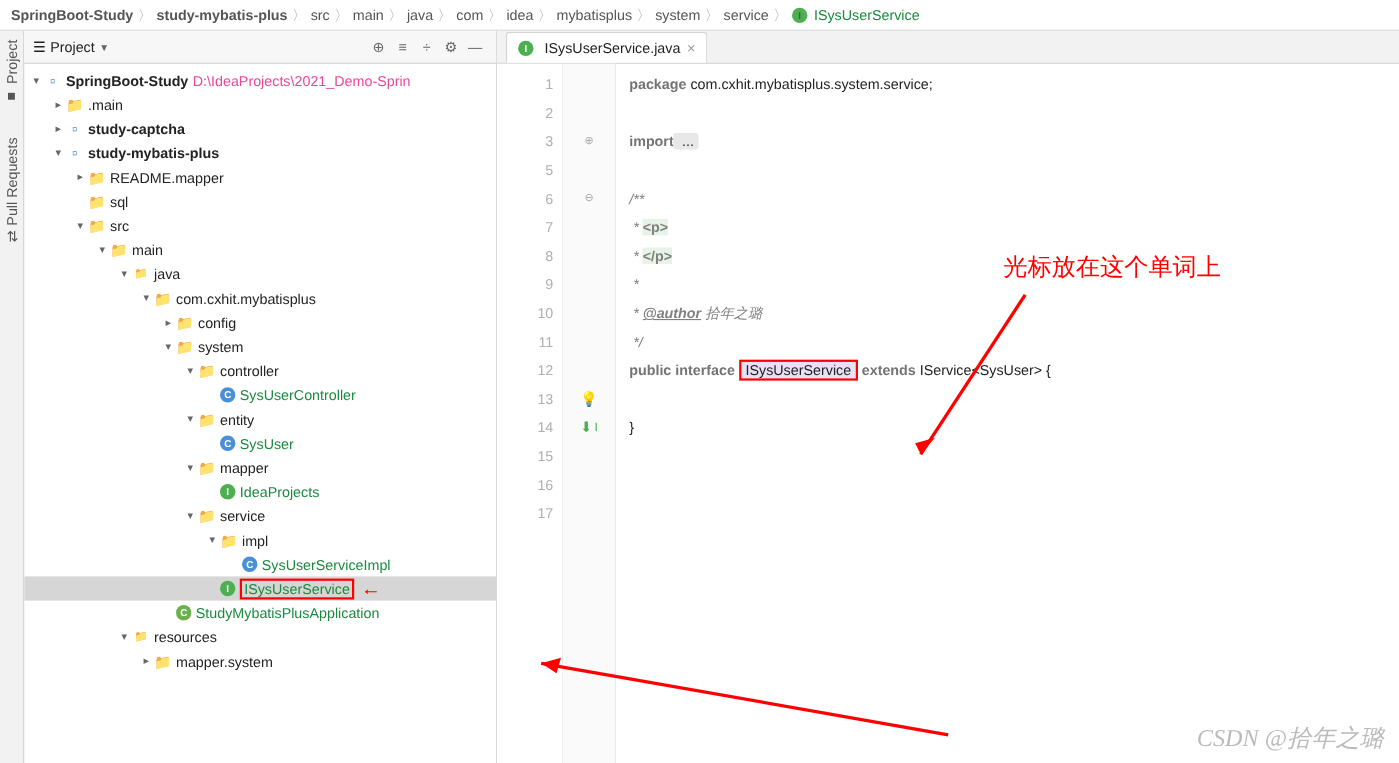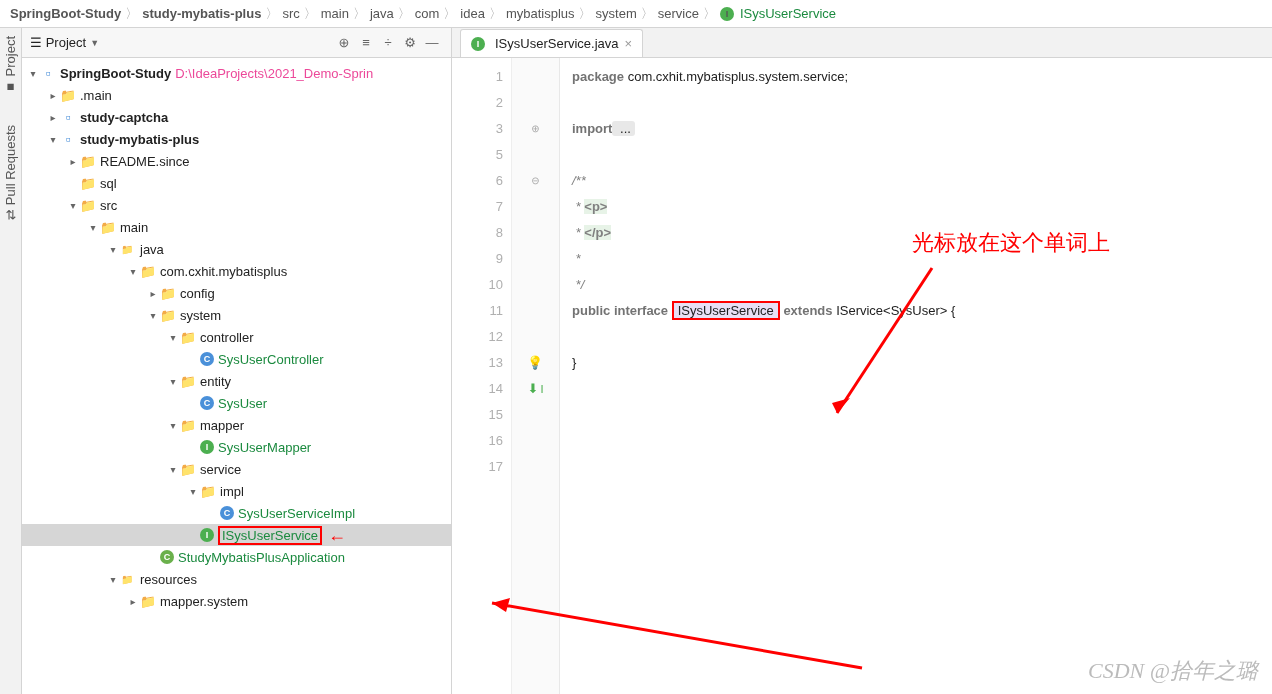--- a/index.html
+++ b/index.html
@@ -126,21 +126,21 @@
           <span class="bold">study-captcha</span>
         </div>
       <div class="tree-row" style="padding-left:26px">
           <span class="tw">▾</span>
           <span class="ic ic-mod"></span>
           <span class="bold">study-mybatis-plus</span>
         </div>
       <div class="tree-row" style="padding-left:46px">
           <span class="tw">▸</span>
           <span class="ic ic-dir"></span>
-          <span>README.since</span>
+          <span>README.mapper</span>
         </div>
       <div class="tree-row" style="padding-left:46px">
           <span class="tw"></span>
           <span class="ic ic-dir"></span>
           <span>sql</span>
         </div>
       <div class="tree-row" style="padding-left:46px">
           <span class="tw">▾</span>
           <span class="ic ic-dir"></span>
           <span>src</span>
@@ -191,21 +191,21 @@
           <span class="green">SysUser</span>
         </div>
       <div class="tree-row" style="padding-left:146px">
           <span class="tw">▾</span>
           <span class="ic ic-pkg"></span>
           <span>mapper</span>
         </div>
       <div class="tree-row" style="padding-left:166px">
           <span class="tw"></span>
           <span class="ic ic-int">I</span>
-          <span class="green">SysUserMapper</span>
+          <span class="green">IdeaProjects</span>
         </div>
       <div class="tree-row" style="padding-left:146px">
           <span class="tw">▾</span>
           <span class="ic ic-pkg"></span>
           <span>service</span>
         </div>
       <div class="tree-row" style="padding-left:166px">
           <span class="tw">▾</span>
           <span class="ic ic-pkg"></span>
           <span>impl</span>
@@ -295,20 +295,21 @@
       </div>
       <div class="code">
         <div class="cl"><span class="kw">package</span><span> com.cxhit.mybatisplus.system.service;</span></div>
         <div class="cl"></div>
         <div class="cl"><span class="kw">import</span><span style="background:#e8e8e8;border-radius:3px;padding:0 4px"> ...</span></div>
         <div class="cl"></div>
         <div class="cl"><span class="cm">/**</span></div>
         <div class="cl"><span class="cm"> * </span><span class="cm-tag" style="background:#e7f3e7">&lt;p&gt;</span></div>
         <div class="cl"><span class="cm"> * </span><span class="cm-tag" style="background:#e7f3e7">&lt;/p&gt;</span></div>
         <div class="cl"><span class="cm"> *</span></div>
+        <div class="cl"><span class="cm"> * </span><span class="cm" style="text-decoration:underline;font-weight:bold">@author</span><span class="cm"> 拾年之璐</span></div>
         <div class="cl"><span class="cm"> */</span></div>
         <div class="cl"><span class="kw">public interface </span><span class="highlight-word">ISysUserService</span><span class="kw"> extends </span><span>IService&lt;SysUser&gt; {</span></div>
         <div class="cl"></div>
         <div class="cl"><span>}</span></div>
         <div class="cl"></div>
       </div>
     </div>
 
     <div class="annotation" style="left:460px;top:200px">光标放在这个单词上</div>
     <svg class="arrow-red" style="left:370px;top:230px" width="120" height="170">

